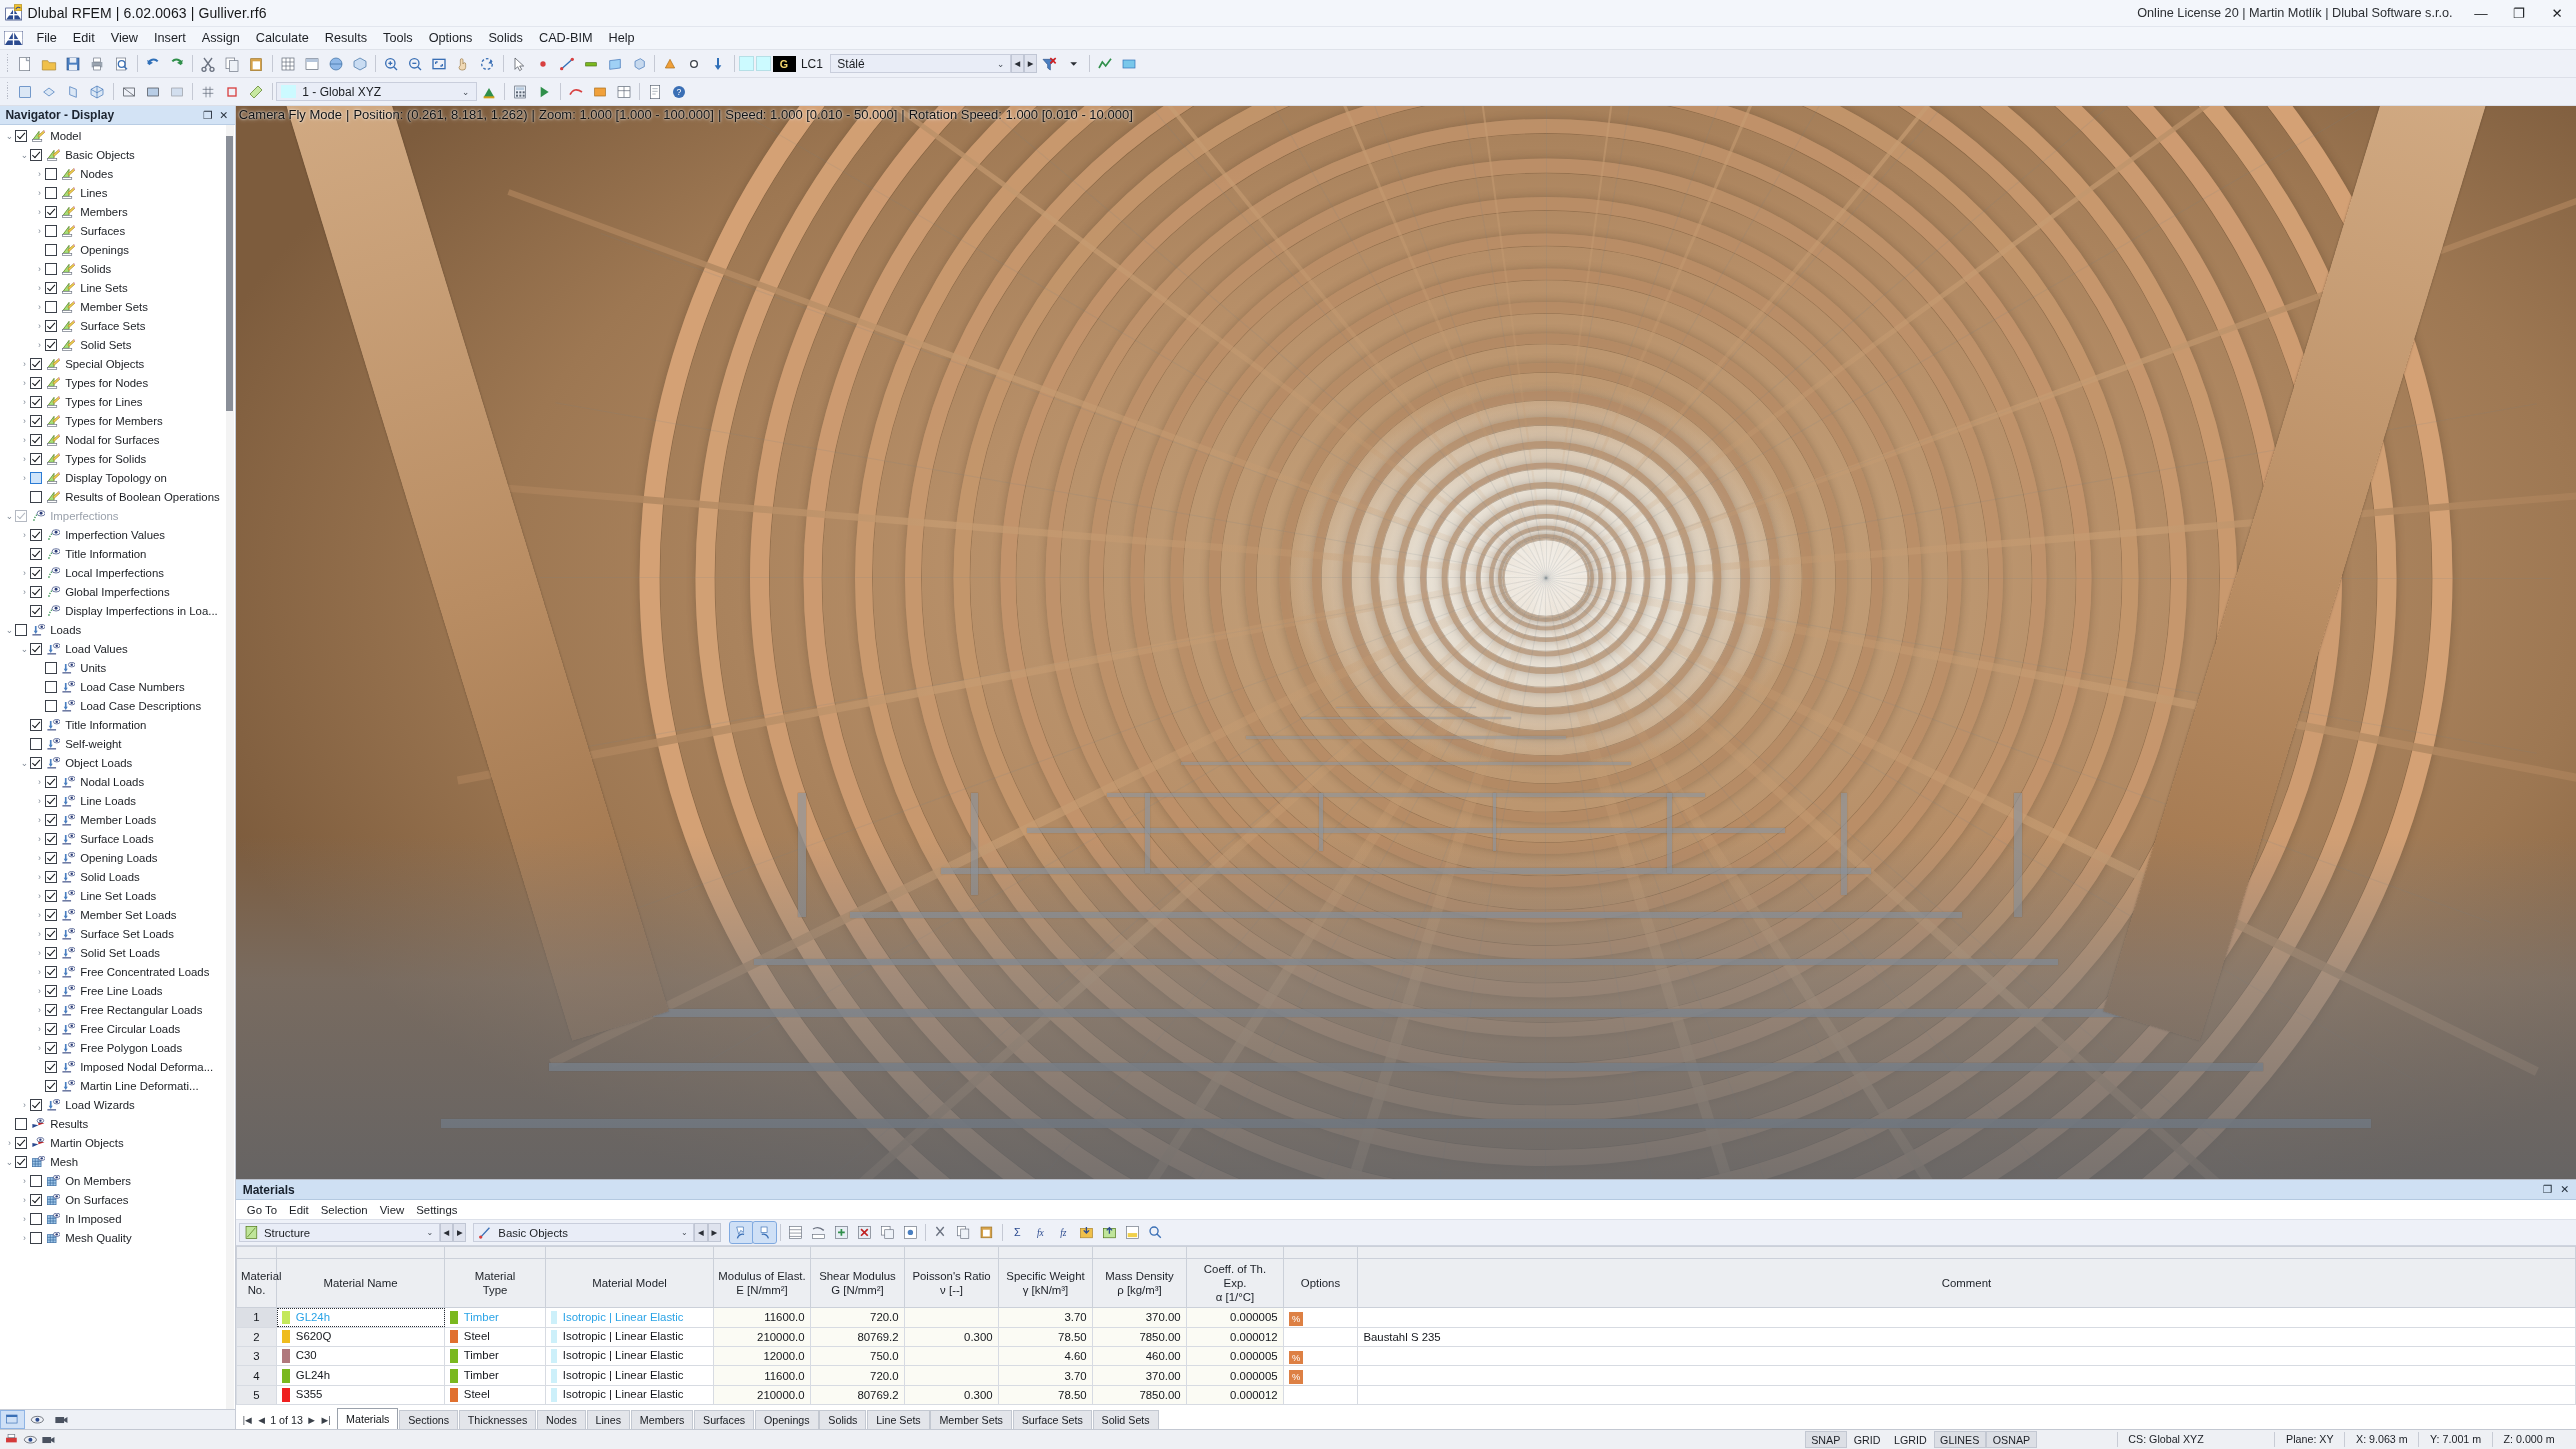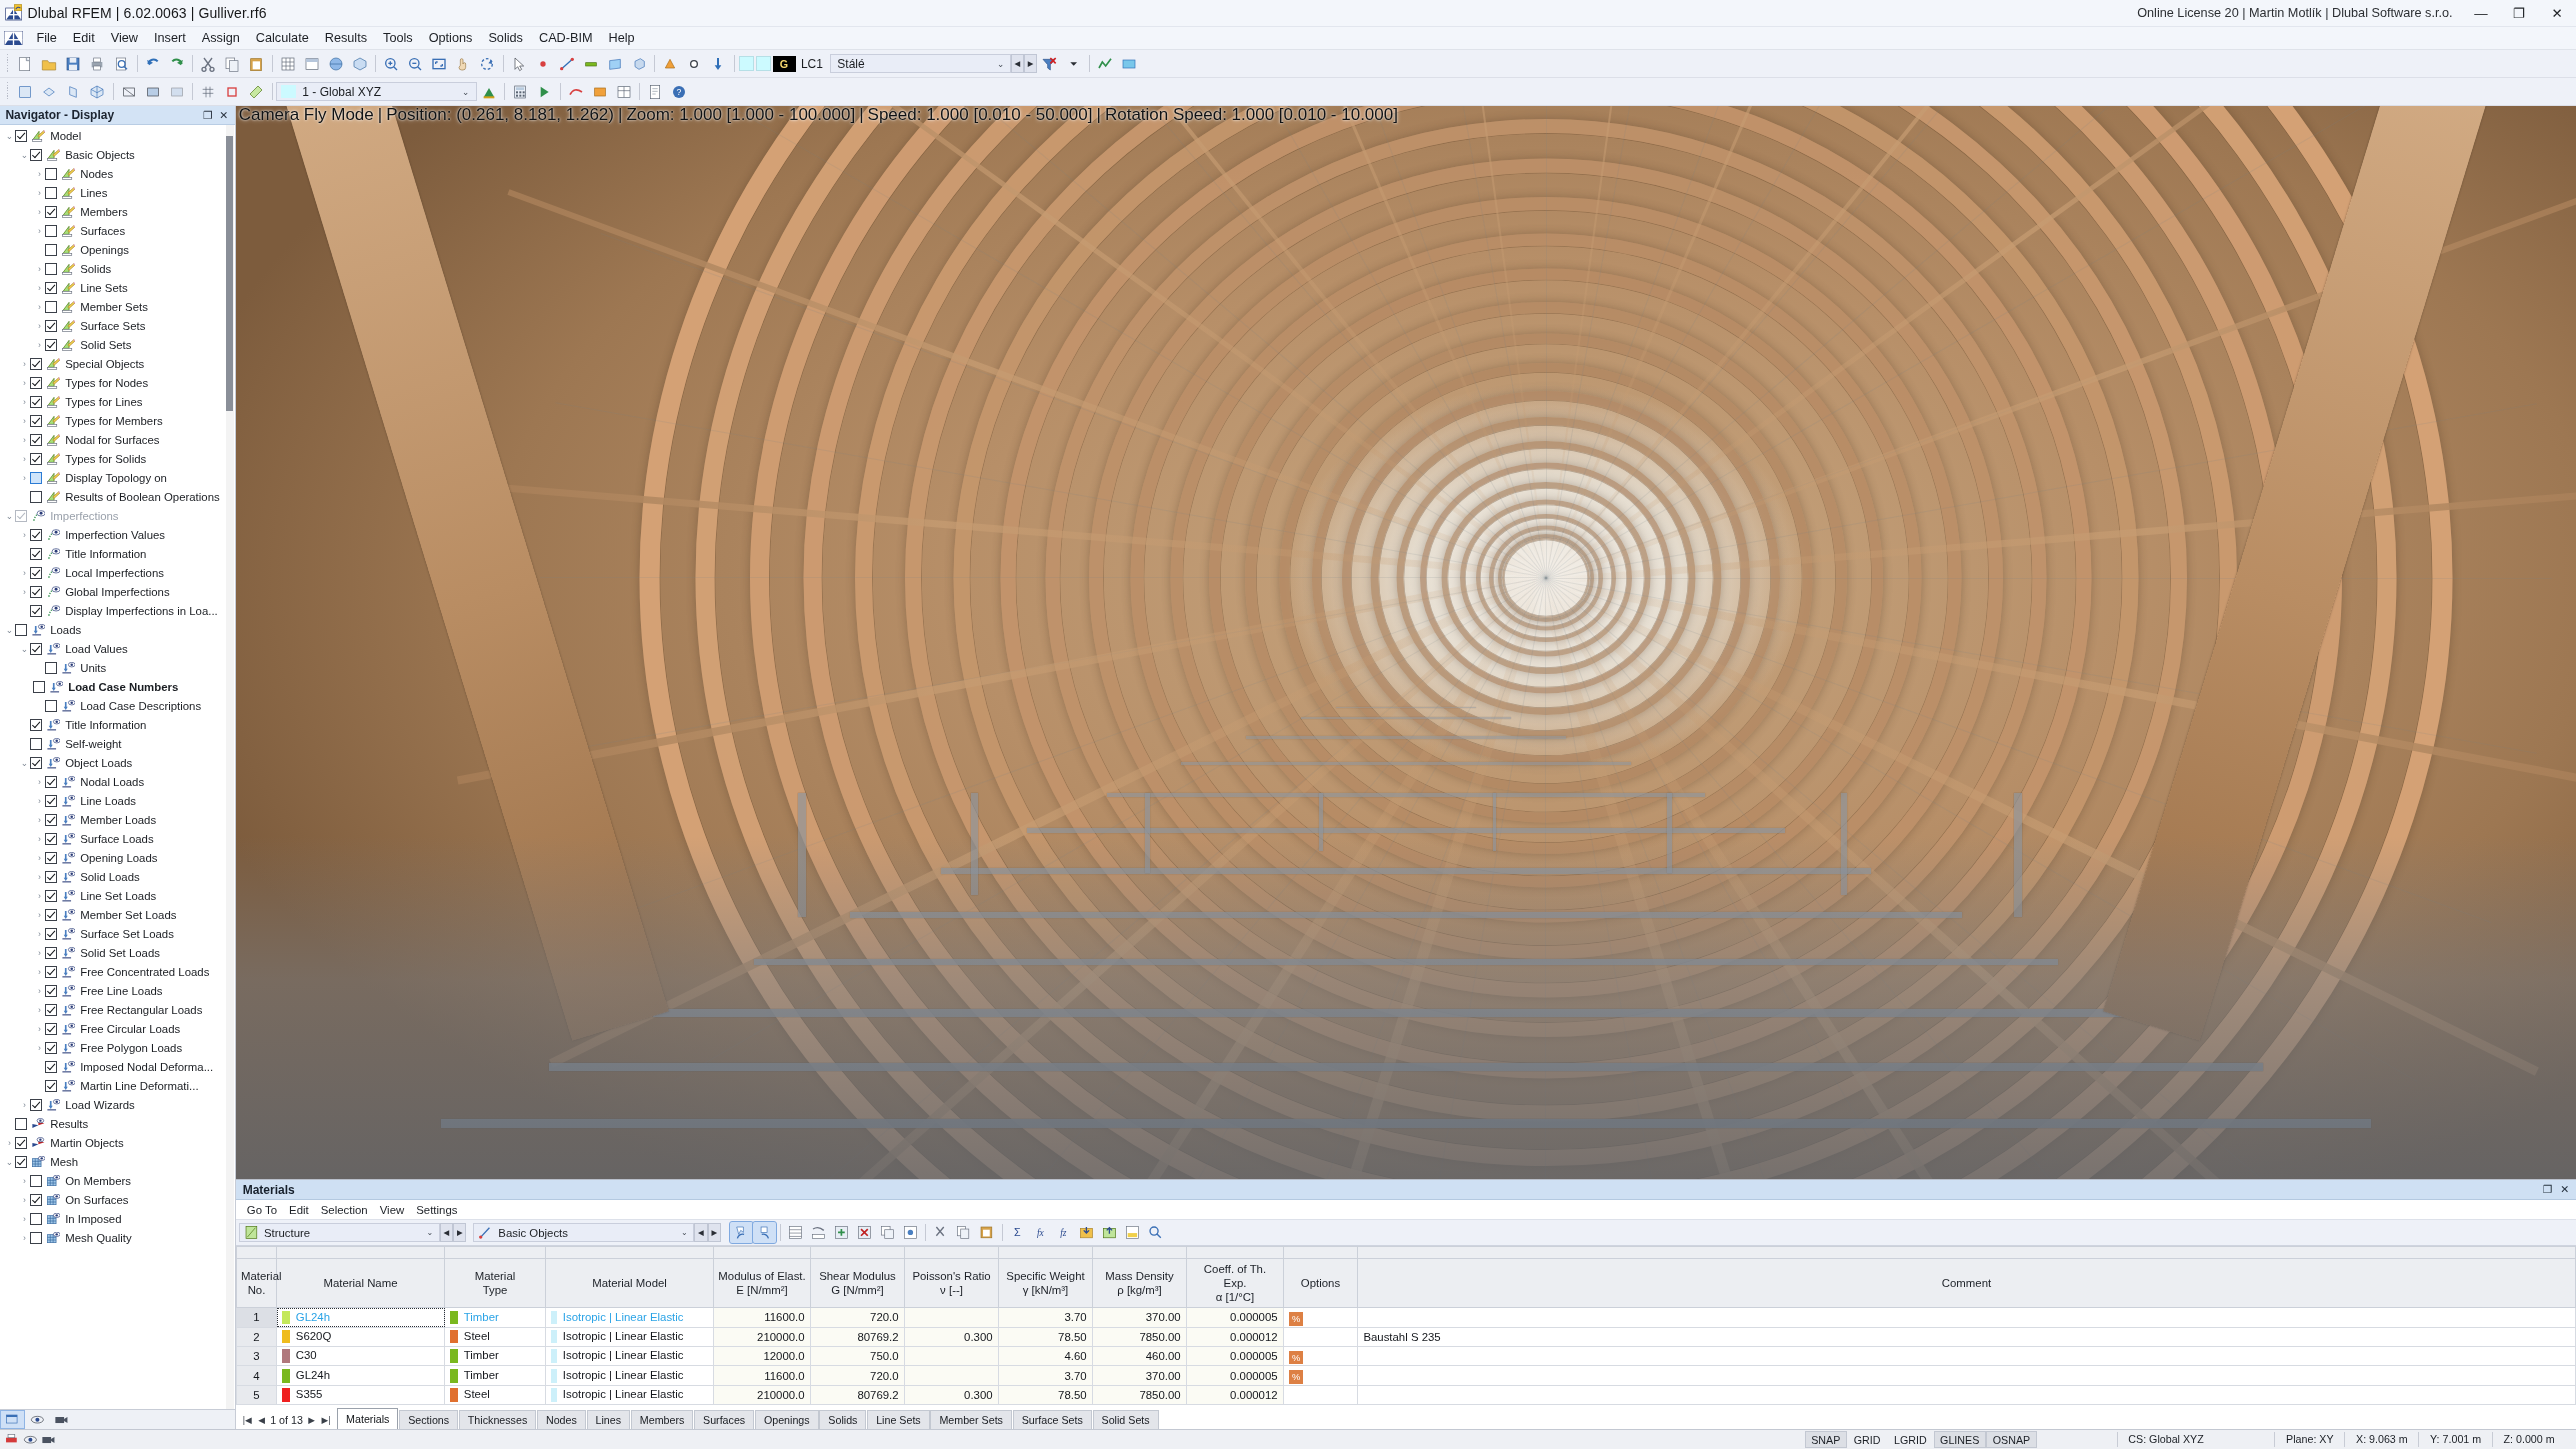--- a/index.html
+++ b/index.html
@@ -124,21 +124,21 @@
   .nav-bottom .nb {
     width: 23px; height: 17.4px; display: flex; align-items: center; justify-content: center;
   }
   .nav-bottom .nb.sel { background: #cfe0f6; outline: 0.7px solid #8fb4e4; }
 
   
   .right-col { flex: 1; display: flex; flex-direction: column; min-width: 0; }
   .viewport { flex: 1; position: relative; overflow: hidden; background: #c8b49c; min-height: 0; }
   .vp-status {
     position: absolute; left: 0; top: 0; right: 0; height: 17.4px; z-index: 5;
-    display: flex; align-items: center; font-size: 17px; color: #101214;
+    display: flex; align-items: center; font-size: 13px; color: #101214;
     text-shadow: 0 0 2px rgba(255,255,255,.85), 0 0 4px rgba(255,255,255,.7);
     padding-left: 2.7px; white-space: nowrap;
   }
   .vp-status .sep { padding: 0 4px; }
 
   
   .scene { position: absolute; inset: 0; overflow: hidden;
     background:
       radial-gradient(ellipse 16% 26% at 56% 44%, #f4f0ea 0%, #e6ded1 35%, rgba(214,197,176,0) 70%),
       radial-gradient(ellipse 60% 70% at 56% 44%, #c9a882 0%, #b78f68 42%, #9d7752 75%, #7d5c3d 100%);
@@ -1007,21 +1007,21 @@
               <svg width="14.8" height="12" viewBox="0 0 22 18">
                 <line x1="7" y1="3" x2="7" y2="12" stroke="#4a7fc1" stroke-width="2.5"></line>
                 <path d="M4 10 L7 15 L10 10 Z" fill="#4a7fc1"></path>
                 <rect x="2" y="15.5" width="13" height="1.6" fill="#2b3c78"></rect>
                 <ellipse cx="16" cy="4" rx="5" ry="3.4" fill="#fff" stroke="#2b3c78"></ellipse>
                 <circle cx="16" cy="4" r="1.9" fill="#2b3c78"></circle>
               </svg>
             </span>
             <span class="lbl">Units</span>
           </div>
-          <div class="tr" style="padding-left: 22px; font-weight: bold;">
+          <div class="tr" style="padding-left: 34px;">
             <span class="tw"></span>
             <span class="cb"></span>
             <span class="ic">
               <svg width="14.8" height="12" viewBox="0 0 22 18">
                 <line x1="7" y1="3" x2="7" y2="12" stroke="#4a7fc1" stroke-width="2.5"></line>
                 <path d="M4 10 L7 15 L10 10 Z" fill="#4a7fc1"></path>
                 <rect x="2" y="15.5" width="13" height="1.6" fill="#2b3c78"></rect>
                 <ellipse cx="16" cy="4" rx="5" ry="3.4" fill="#fff" stroke="#2b3c78"></ellipse>
                 <circle cx="16" cy="4" r="1.9" fill="#2b3c78"></circle>
               </svg>

